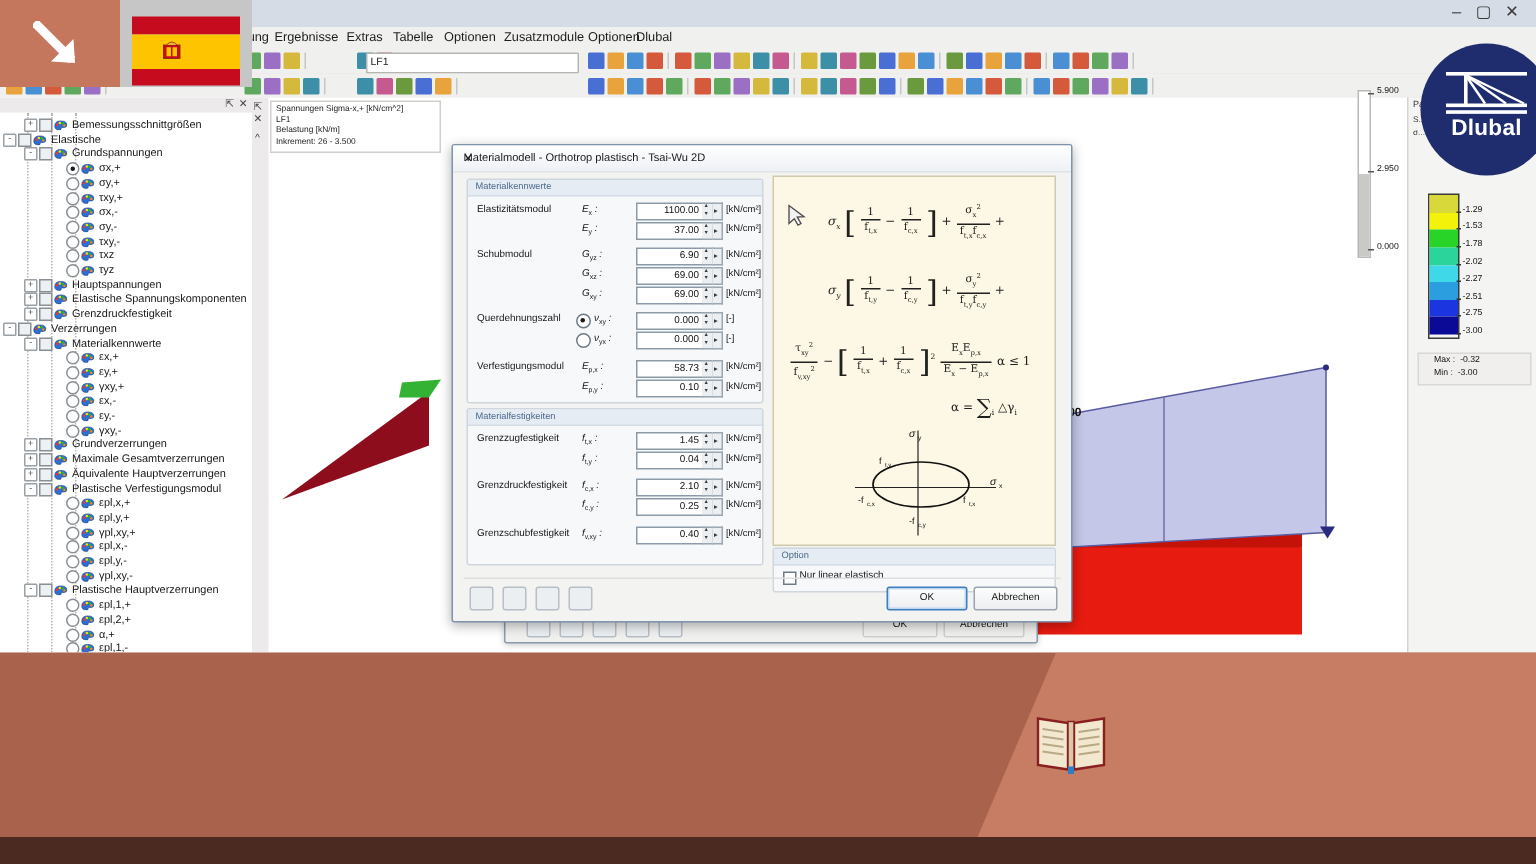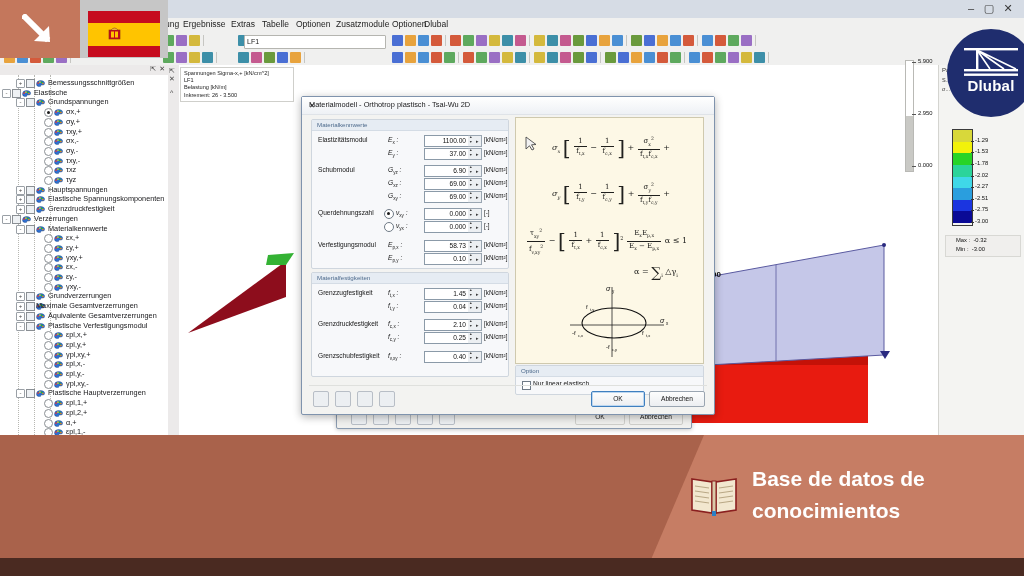--- a/index.html
+++ b/index.html
@@ -541,33 +541,33 @@
           <div class="trow" style="left: 0px; top: 235.1px;">
             <span class="exp" style="left:16px">+</span>
             <span class="chk" style="left:26px"></span>
             <span class="ico" style="left:36px"><svg viewBox="0 0 9 7" width="9" height="7">
                 <path d="M0.5 4.2 Q0.5 0.6 4.4 0.6 Q8.6 0.6 8.6 3.4 Q8.6 5 6.6 5 L5.2 5 Q4.6 5 4.8 5.8 Q5 6.6 3.6 6.6 Q0.5 6.6 0.5 4.2 Z" fill="#2f6fd0" stroke="#17407d" stroke-width="0.4"></path>
                 <circle cx="2.1" cy="3.1" r="0.85" fill="#e33"></circle>
                 <circle cx="3.9" cy="2.0" r="0.85" fill="#fd0"></circle>
                 <circle cx="5.8" cy="2.3" r="0.85" fill="#2b2"></circle>
                 <circle cx="6.9" cy="3.6" r="0.8" fill="#f80"></circle>
               </svg></span>
-            <span class="lbl" style="left:36px">Maximale Gesamtverzerrungen</span>
+            <span class="lbl" style="left:48px">Maximale Gesamtverzerrungen</span>
           </div>
           <div class="trow" style="left: 0px; top: 244.8px;">
             <span class="exp" style="left:16px">+</span>
             <span class="chk" style="left:26px"></span>
             <span class="ico" style="left:36px"><svg viewBox="0 0 9 7" width="9" height="7">
                 <path d="M0.5 4.2 Q0.5 0.6 4.4 0.6 Q8.6 0.6 8.6 3.4 Q8.6 5 6.6 5 L5.2 5 Q4.6 5 4.8 5.8 Q5 6.6 3.6 6.6 Q0.5 6.6 0.5 4.2 Z" fill="#2f6fd0" stroke="#17407d" stroke-width="0.4"></path>
                 <circle cx="2.1" cy="3.1" r="0.85" fill="#e33"></circle>
                 <circle cx="3.9" cy="2.0" r="0.85" fill="#fd0"></circle>
                 <circle cx="5.8" cy="2.3" r="0.85" fill="#2b2"></circle>
                 <circle cx="6.9" cy="3.6" r="0.8" fill="#f80"></circle>
               </svg></span>
-            <span class="lbl" style="left:48px">Äquivalente Gesamtverzerrungen</span>
+            <span class="lbl" style="left:48px">Äquivalente Hauptverzerrungen</span>
           </div>
           <div class="trow" style="left: 0px; top: 254.5px;">
             <span class="exp" style="left:16px">-</span>
             <span class="chk" style="left:26px"></span>
             <span class="ico" style="left:36px"><svg viewBox="0 0 9 7" width="9" height="7">
                 <path d="M0.5 4.2 Q0.5 0.6 4.4 0.6 Q8.6 0.6 8.6 3.4 Q8.6 5 6.6 5 L5.2 5 Q4.6 5 4.8 5.8 Q5 6.6 3.6 6.6 Q0.5 6.6 0.5 4.2 Z" fill="#2f6fd0" stroke="#17407d" stroke-width="0.4"></path>
                 <circle cx="2.1" cy="3.1" r="0.85" fill="#e33"></circle>
                 <circle cx="3.9" cy="2.0" r="0.85" fill="#fd0"></circle>
                 <circle cx="5.8" cy="2.3" r="0.85" fill="#2b2"></circle>
                 <circle cx="6.9" cy="3.6" r="0.8" fill="#f80"></circle>
@@ -1078,17 +1078,16 @@
 
     <svg class="book-icon" viewBox="0 0 48 42">
       <path d="M2 4 L22 7 L22 38 L2 35 Z" fill="#f2e7cf" stroke="#8a1f1f" stroke-width="1.6"></path>
       <path d="M46 4 L26 7 L26 38 L46 35 Z" fill="#f2e7cf" stroke="#8a1f1f" stroke-width="1.6"></path>
       <rect x="22" y="6" width="4" height="32" fill="#d9c9a8" stroke="#8a1f1f" stroke-width="1"></rect>
       <path d="M5 11 L19 13 M5 16 L19 18 M5 21 L19 23 M5 26 L19 28" stroke="#b9a886" stroke-width="1.2"></path>
       <path d="M29 13 L43 11 M29 18 L43 16 M29 23 L43 21 M29 28 L43 26" stroke="#b9a886" stroke-width="1.2"></path>
       <rect x="22" y="36" width="4" height="5" fill="#2b7fc4"></rect>
     </svg>
 
-    <div class="banner-label">Base de datos de conocimientos</div>
     <div class="banner-bottom"></div>
   </div>
 
 </div>
 
 </body></html>

